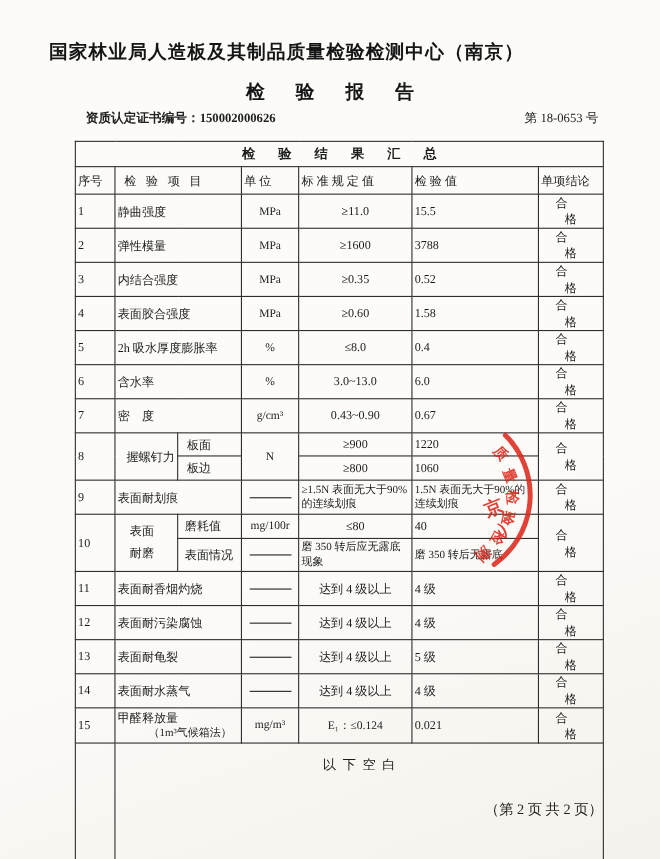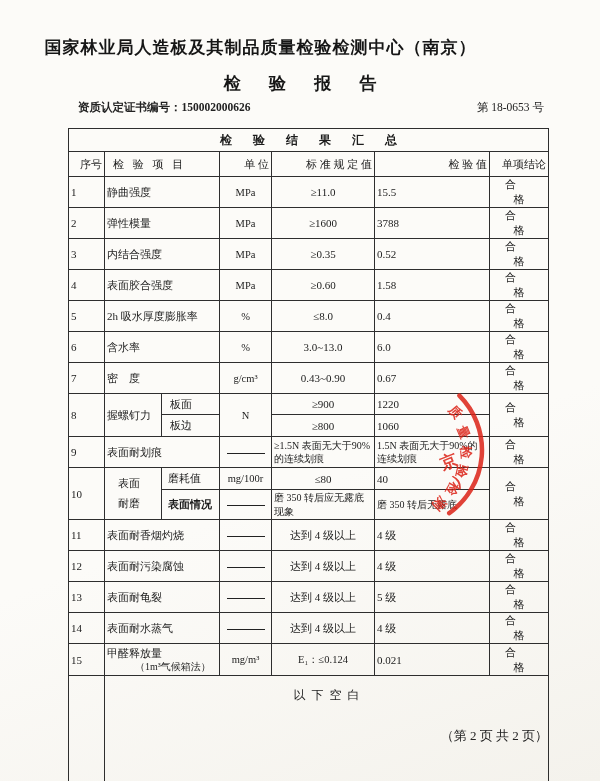--- a/index.html
+++ b/index.html
@@ -27,21 +27,21 @@
     font-size:11px;color:#1c1c1c;
   }
   table.rpt td{border:1px solid #2e2e2e;padding:0 2px;vertical-align:middle;overflow:hidden;}
   table.rpt{border:1.6px solid #2a2a2a;}
   tr.cap{height:23px} tr.hd{height:25px} tr.r{height:23px}
   tr.r8a{height:21px} tr.r8b{height:22px} tr.r9{height:30px}
   tr.r10a{height:22px} tr.r10b{height:30px} tr.r11{height:22px}
   tr.r15{height:32px} tr.blank{height:118px}
   .cap-cell{text-align:center;font-weight:bold;font-size:12px;}
   .cap-cell span{letter-spacing:9px;margin-right:-9px;}
-  .hd td{text-align:right;font-size:11px;}
+  .hd td{text-align:left;font-size:11px;}
   .hd .item-h{text-align:left;padding-left:8px;letter-spacing:3px;}
   .c-idx{text-align:left;padding-left:8px;}
   .c-item{text-align:left;padding-left:9px;}
   .c-unit{text-align:center;font-size:10.5px;}
   .c-std{text-align:center;}
   .c-val{text-align:left;padding-left:20px;}
   .c-left{text-align:left;padding-left:4px;font-size:10px;line-height:1.35;}
   .c-concl{text-align:center;}
   .c-concl span{letter-spacing:17px;margin-right:-17px;}
   .dashline{display:inline-block;width:38px;height:0;border-top:1.4px solid #222;vertical-align:middle;}
@@ -138,21 +138,21 @@
     <td class="c-idx">7</td>
     <td colspan="2" class="c-item">密　度</td>
     <td class="c-unit">g/cm³</td>
     <td class="c-std">0.43~0.90</td>
     <td class="c-val">0.67</td>
     <td class="c-concl"><span>合格</span></td>
   </tr>
 
   <tr class="r8a">
     <td class="c-idx" rowspan="2">8</td>
-    <td rowspan="2" style="text-align:left;">握螺钉力</td>
+    <td rowspan="2" style="text-align:right;">握螺钉力</td>
     <td class="c-item" style="padding-left:8px;">板面</td>
     <td class="c-unit" rowspan="2">N</td>
     <td class="c-std">≥900</td>
     <td class="c-val">1220</td>
     <td class="c-concl" rowspan="2"><span>合格</span></td>
   </tr>
   <tr class="r8b">
     <td class="c-item" style="padding-left:8px;">板边</td>
     <td class="c-std">≥800</td>
     <td class="c-val">1060</td>
@@ -170,21 +170,21 @@
   <tr class="r10a">
     <td class="c-idx" rowspan="2">10</td>
     <td rowspan="2" style="padding-left:13px;"><span class="wrap2">表面耐磨</span></td>
     <td class="c-item" style="padding-left:6px;">磨耗值</td>
     <td class="c-unit">mg/100r</td>
     <td class="c-std">≤80</td>
     <td class="c-val">40</td>
     <td class="c-concl" rowspan="2"><span>合格</span></td>
   </tr>
   <tr class="r10b">
-    <td class="c-item" style="padding-left:6px;font-weight:bold;">表面情况</td>
+    <td class="c-item" style="padding-left:6px;">表面情况</td>
     <td class="c-unit"><span class="dashline"></span></td>
     <td class="c-left">磨 350 转后应无露底现象</td>
     <td class="c-left">磨 350 转后无露底</td>
   </tr>
 
   <tr class="r11">
     <td class="c-idx">11</td>
     <td colspan="2" class="c-item">表面耐香烟灼烧</td>
     <td class="c-unit"><span class="dashline"></span></td>
     <td class="c-std">达到 4 级以上</td>

